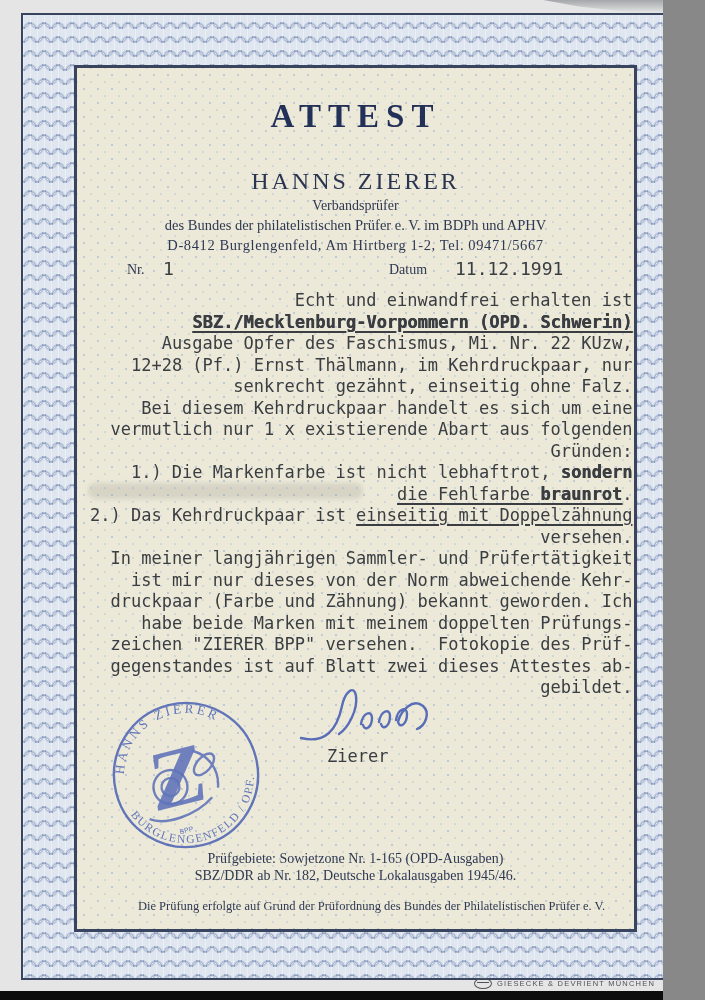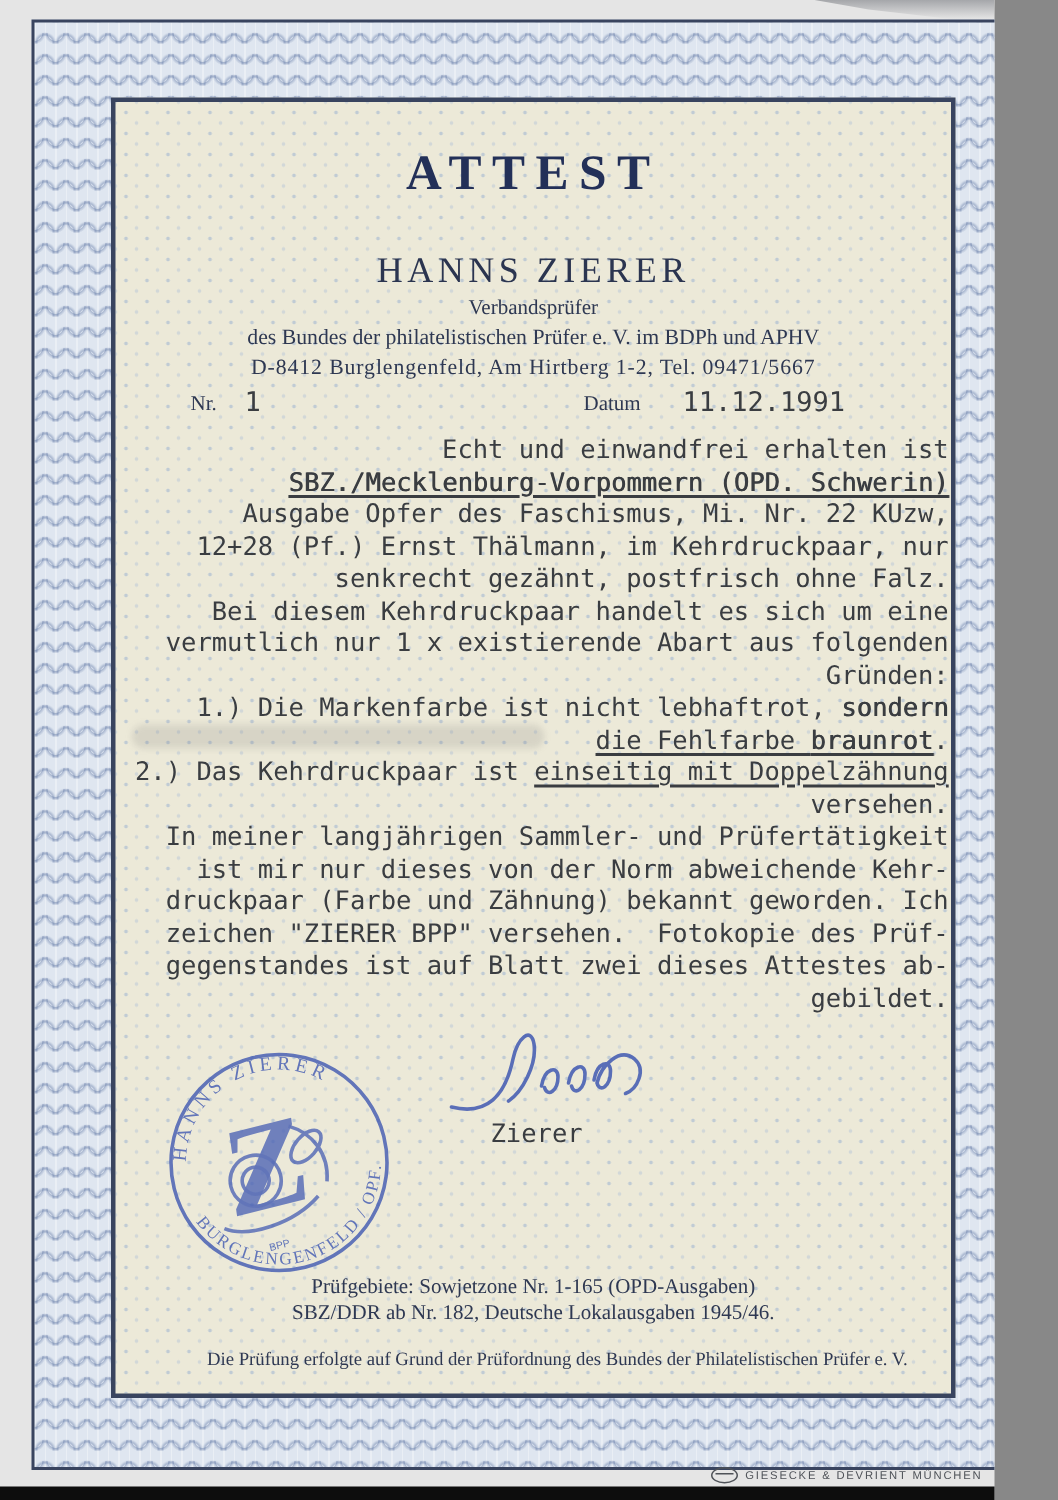--- a/index.html
+++ b/index.html
@@ -28,21 +28,21 @@
   .ctr{left:0;right:0;text-align:center;}
   .title{font-size:33px;letter-spacing:7px;font-weight:bold;color:#233058;}
   .name{font-size:24px;letter-spacing:3px;color:#2b3550;}
   .small-serif{font-size:14px;color:#2e3852;}
   .assoc{font-size:14.5px;color:#2e3852;}
   .addr{font-size:14.5px;letter-spacing:.6px;color:#2e3852;}
   .mono{font-family:"DejaVu Sans Mono", monospace;color:#3a3d41;}
   .body-text{position:absolute;left:13px;top:222px;font-family:"DejaVu Sans Mono", monospace;
     font-size:17px;line-height:21.5px;color:#3a3d41;text-align:right;}
   .tline{white-space:pre;}
-  .tline .b{font-weight:normal;text-shadow:.4px 0 0 #3a3d41;}
+  .tline .b{font-weight:bold;text-shadow:.4px 0 0 #3a3d41;}
   .tline .u{text-decoration:underline;text-underline-offset:3px;text-decoration-thickness:1.5px;}
   .footer-serif{font-size:14px;color:#2e3852;}
   .legal{font-size:12.5px;color:#2e3852;padding-left:32px;}
   
   .seal{transform:rotate(-14deg);opacity:.85;}
   .sig-typed{font-family:"DejaVu Sans Mono", monospace;font-size:17px;color:#3a3d41;}
   
   .scan-edge-bottom{position:absolute;left:0;bottom:0;width:705px;height:9px;background:#0d0d0d;}
   .scan-corner-shadow{position:absolute;top:0;right:0;width:120px;height:16px;
     background:linear-gradient(to bottom, rgba(45,50,60,.35), transparent 80%);
@@ -79,31 +79,32 @@
       <span class="abs mono" style="left:86px;top:0;font-size:18px;">1</span>
       <span class="abs small-serif" style="left:312px;top:4px;">Datum</span>
       <span class="abs mono" style="left:378px;top:0;font-size:18px;">11.12.1991</span>
     </div>
 
     <div class="body-text">
         <div class="tline"><span>Echt und einwandfrei erhalten ist</span></div>
         <div class="tline"><span class="b u">SBZ./Mecklenburg-Vorpommern (OPD. Schwerin)</span></div>
         <div class="tline"><span>Ausgabe Opfer des Faschismus, Mi. Nr. 22 KUzw,</span></div>
         <div class="tline"><span>12+28 (Pf.) Ernst Thälmann, im Kehrdruckpaar, nur</span></div>
-        <div class="tline"><span>senkrecht gezähnt, postfrisch ohne Falz.</span></div>
+        <div class="tline"><span>senkrecht gezähnt, einseitig ohne Falz.</span></div>
         <div class="tline"><span>Bei diesem Kehrdruckpaar handelt es sich um eine</span></div>
         <div class="tline"><span>vermutlich nur 1 x existierende Abart aus folgenden</span></div>
         <div class="tline"><span>Gründen:</span></div>
         <div class="tline"><span>1.) Die Markenfarbe ist nicht lebhaftrot, </span><span class="b">sondern</span></div>
         <div class="tline"><span>    </span><span class="u">die Fehlfarbe </span><span class="b u">braunrot</span><span>.</span></div>
         <div class="tline"><span>2.) Das Kehrdruckpaar ist </span><span class="u">einseitig mit Doppelzähnung</span></div>
         <div class="tline"><span>    versehen.</span></div>
         <div class="tline"><span>In meiner langjährigen Sammler- und Prüfertätigkeit</span></div>
         <div class="tline"><span>ist mir nur dieses von der Norm abweichende Kehr-</span></div>
         <div class="tline"><span>druckpaar (Farbe und Zähnung) bekannt geworden. Ich</span></div>
+        <div class="tline"><span>habe beide Marken mit meinem doppelten Prüfungs-</span></div>
         <div class="tline"><span>zeichen "ZIERER BPP" versehen.  Fotokopie des Prüf-</span></div>
         <div class="tline"><span>gegenstandes ist auf Blatt zwei dieses Attestes ab-</span></div>
         <div class="tline"><span>gebildet.</span></div>
       </div>
 
     <div class="crease-smudge" style="left:11px;top:415px;"></div>
 
     <svg class="abs seal" style="left:25px;top:623px;" width="168" height="168" viewBox="0 0 168 168">
       <defs>
         <path id="arcTop" d="M 22,84 A 62,62 0 0 1 146,84"></path>

